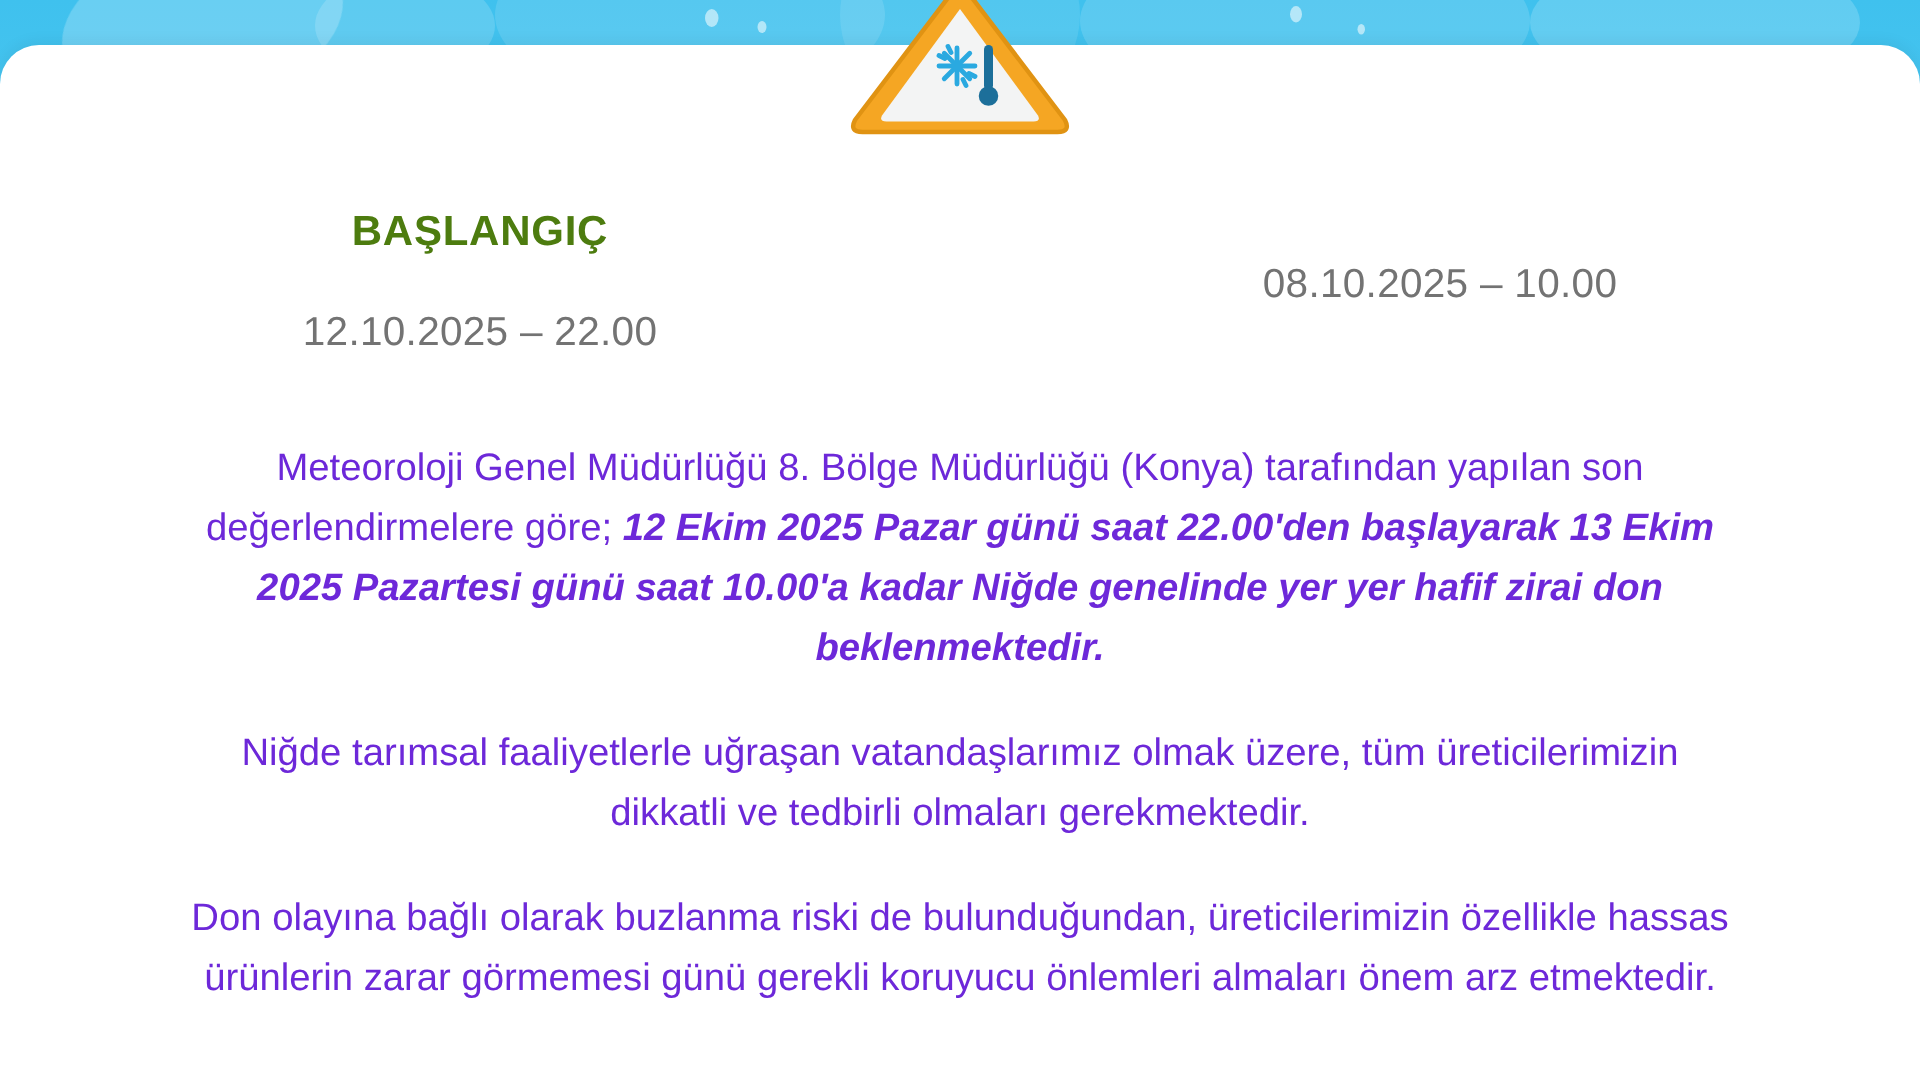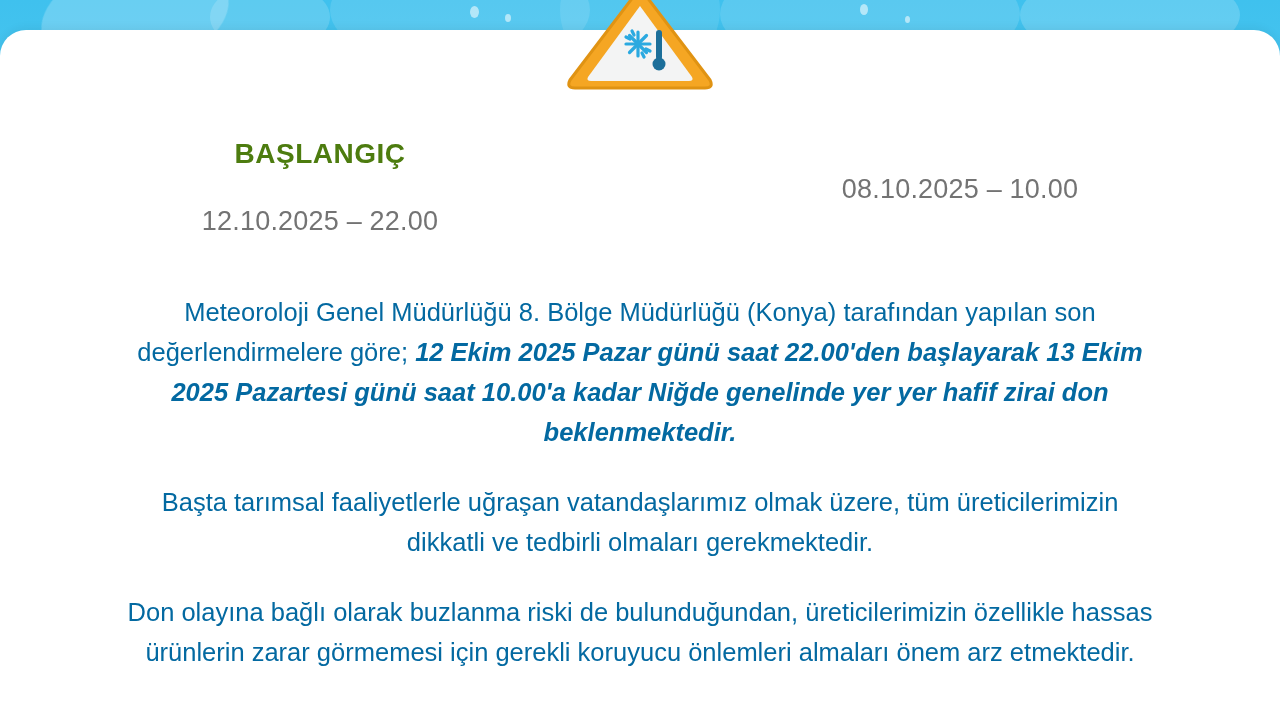--- a/index.html
+++ b/index.html
@@ -102,21 +102,21 @@
     letter-spacing: 0.2px;
     margin-top: 36px;
   }
 
   .body-text {
     position: absolute;
     top: 262px;
     left: 120px;
     width: 1040px;
     text-align: center;
-    color: #0369a1;
+    color: #6d28d9;
     font-size: 25.5px;
     line-height: 40px;
   }
   .para { margin: 0 0 30px 0; }
   .para:last-child { margin-bottom: 0; }
   .em-bold {
     font-weight: bold;
     font-style: italic;
   }
 </style>
@@ -168,18 +168,18 @@
       <div class="time-col">
         <div class="value">08.10.2025 – 10.00</div>
       </div>
     </div>
 
     <div class="body-text">
       <p class="para">
         <span>Meteoroloji Genel Müdürlüğü 8. Bölge Müdürlüğü (Konya) tarafından yapılan son değerlendirmelere göre;</span>
         <span class="em-bold">12 Ekim 2025 Pazar günü saat 22.00'den başlayarak 13 Ekim 2025 Pazartesi günü saat 10.00'a kadar Niğde genelinde yer yer hafif zirai don beklenmektedir.</span>
       </p>
-      <p class="para">Başta tarımsal faaliyetlerle uğraşan vatandaşlarımız olmak üzere, tüm üreticilerimizin dikkatli ve tedbirli olmaları gerekmektedir.</p>
-      <p class="para">Don olayına bağlı olarak buzlanma riski de bulunduğundan, üreticilerimizin özellikle hassas ürünlerin zarar görmemesi için gerekli koruyucu önlemleri almaları önem arz etmektedir.</p>
+      <p class="para">Niğde tarımsal faaliyetlerle uğraşan vatandaşlarımız olmak üzere, tüm üreticilerimizin dikkatli ve tedbirli olmaları gerekmektedir.</p>
+      <p class="para">Don olayına bağlı olarak buzlanma riski de bulunduğundan, üreticilerimizin özellikle hassas ürünlerin zarar görmemesi günü gerekli koruyucu önlemleri almaları önem arz etmektedir.</p>
     </div>
 
   </div>
 </div>
 
 </body></html>

